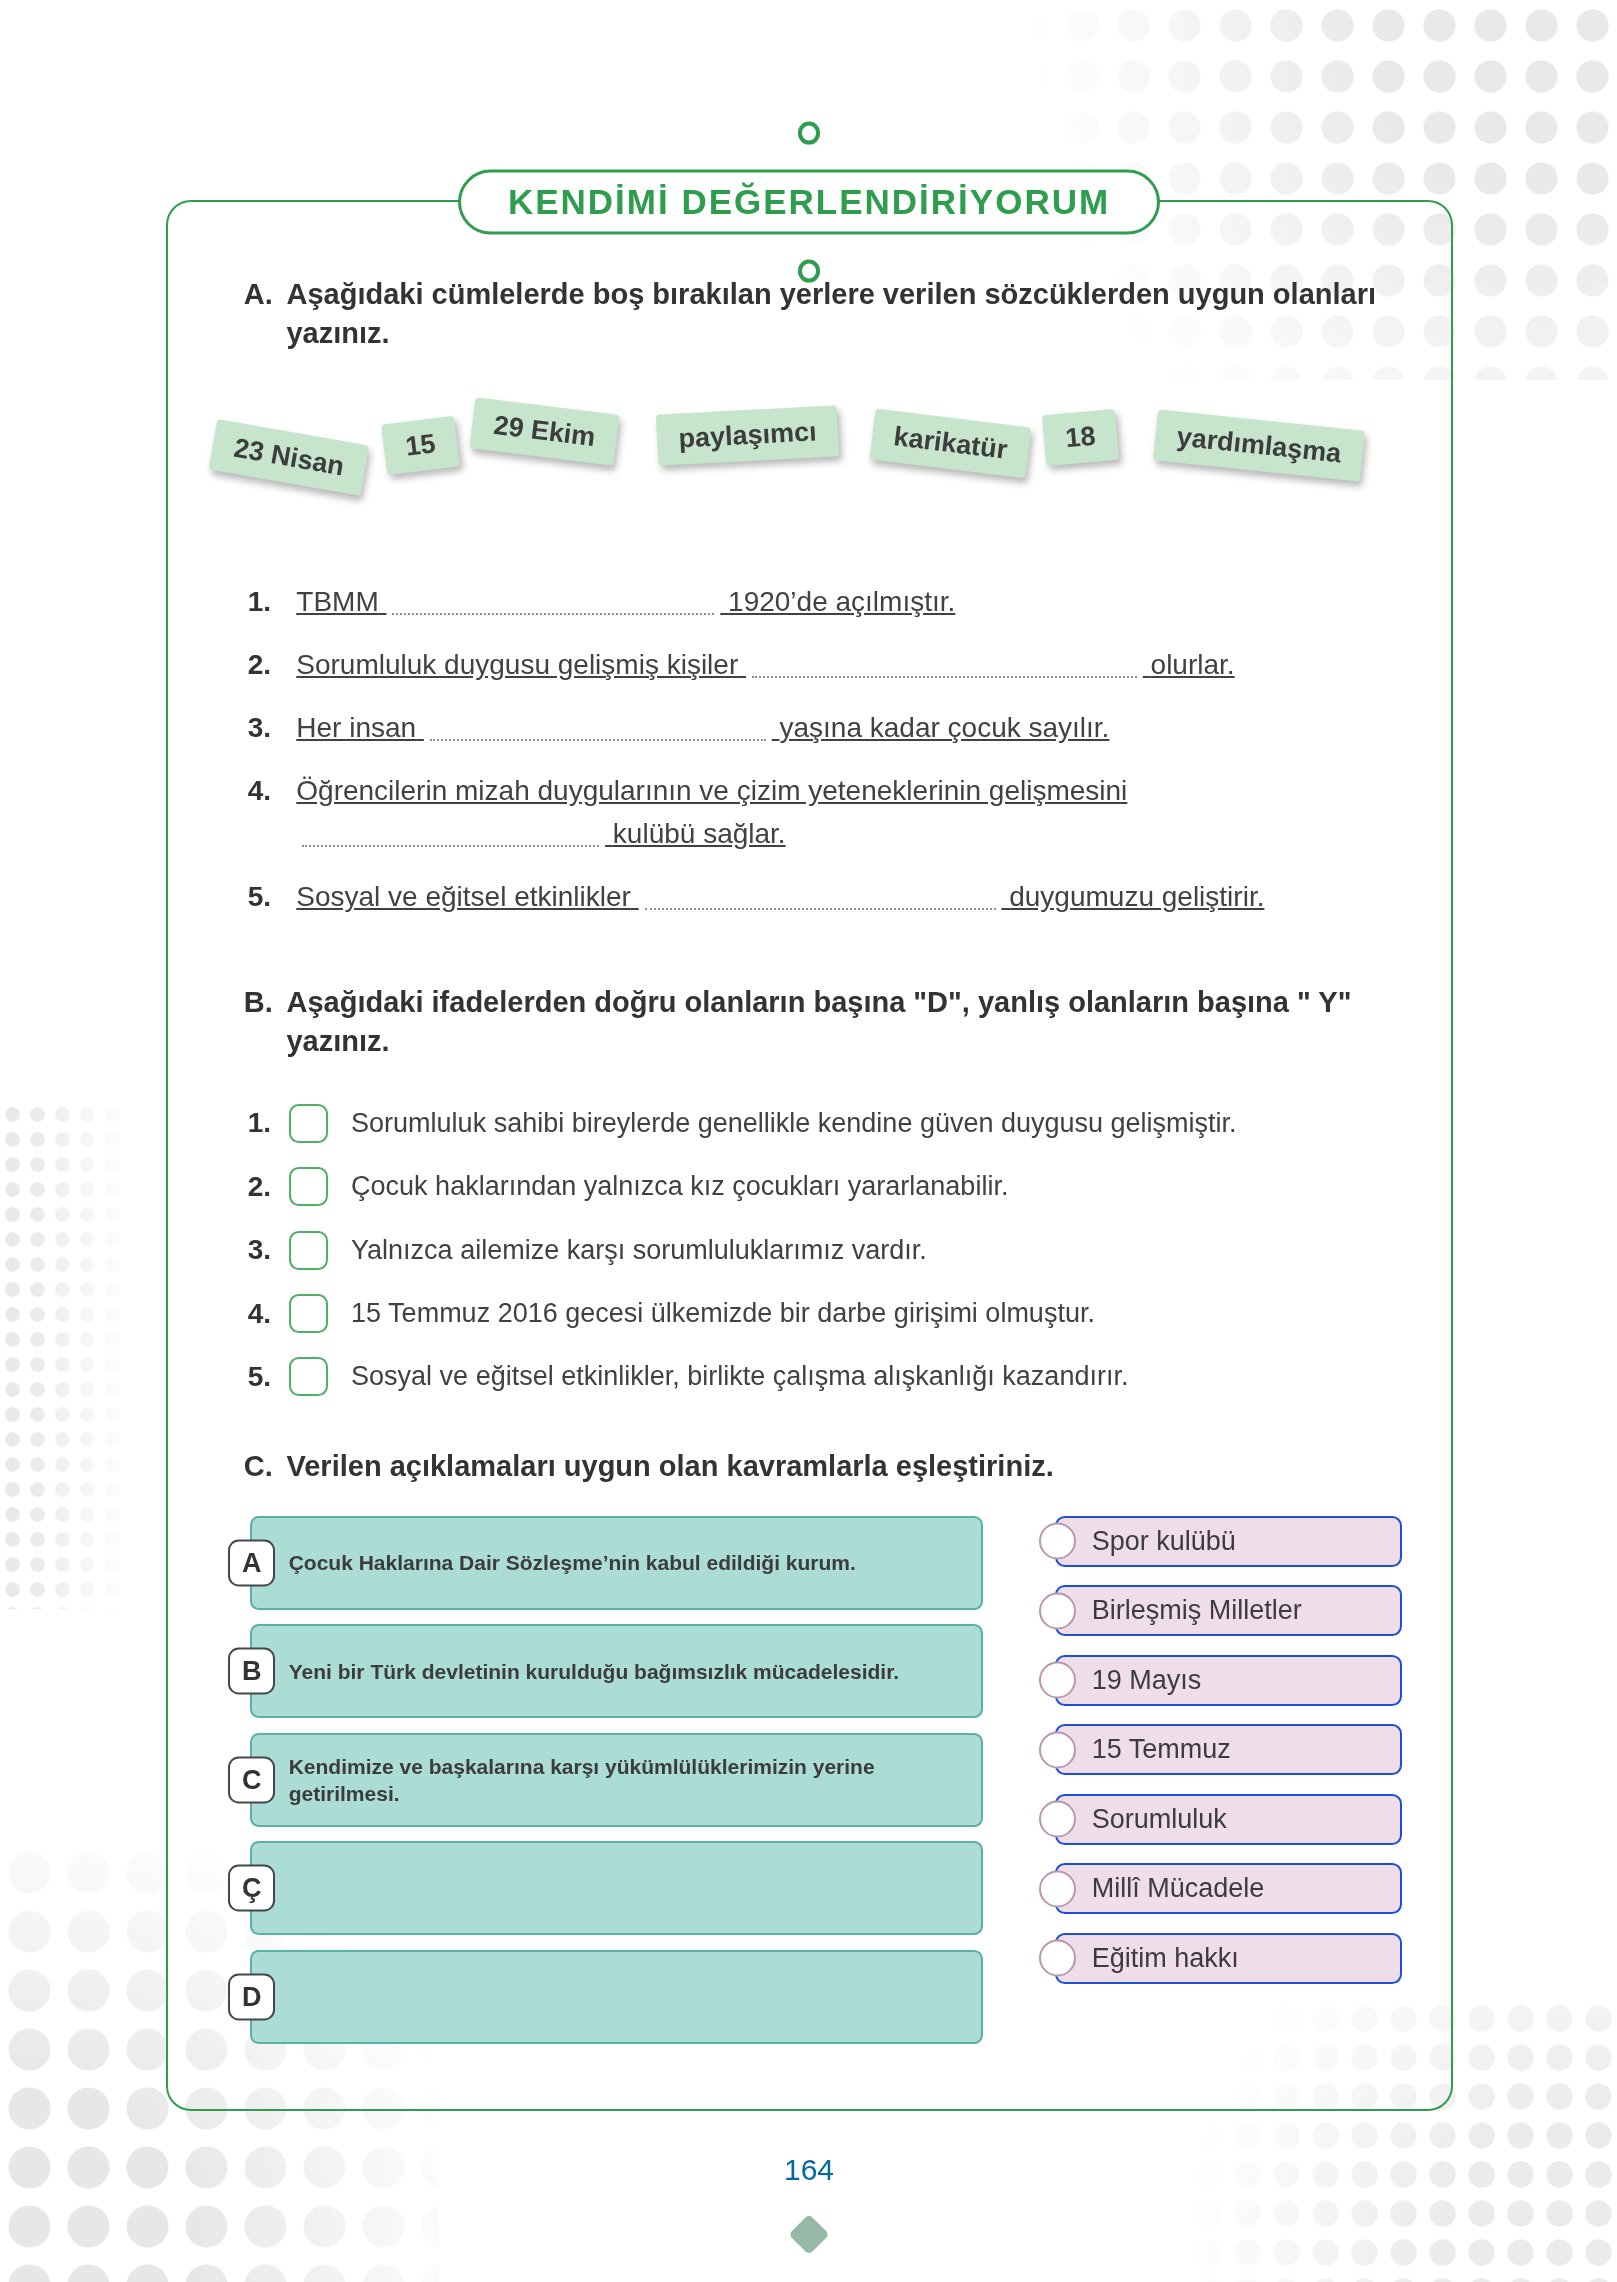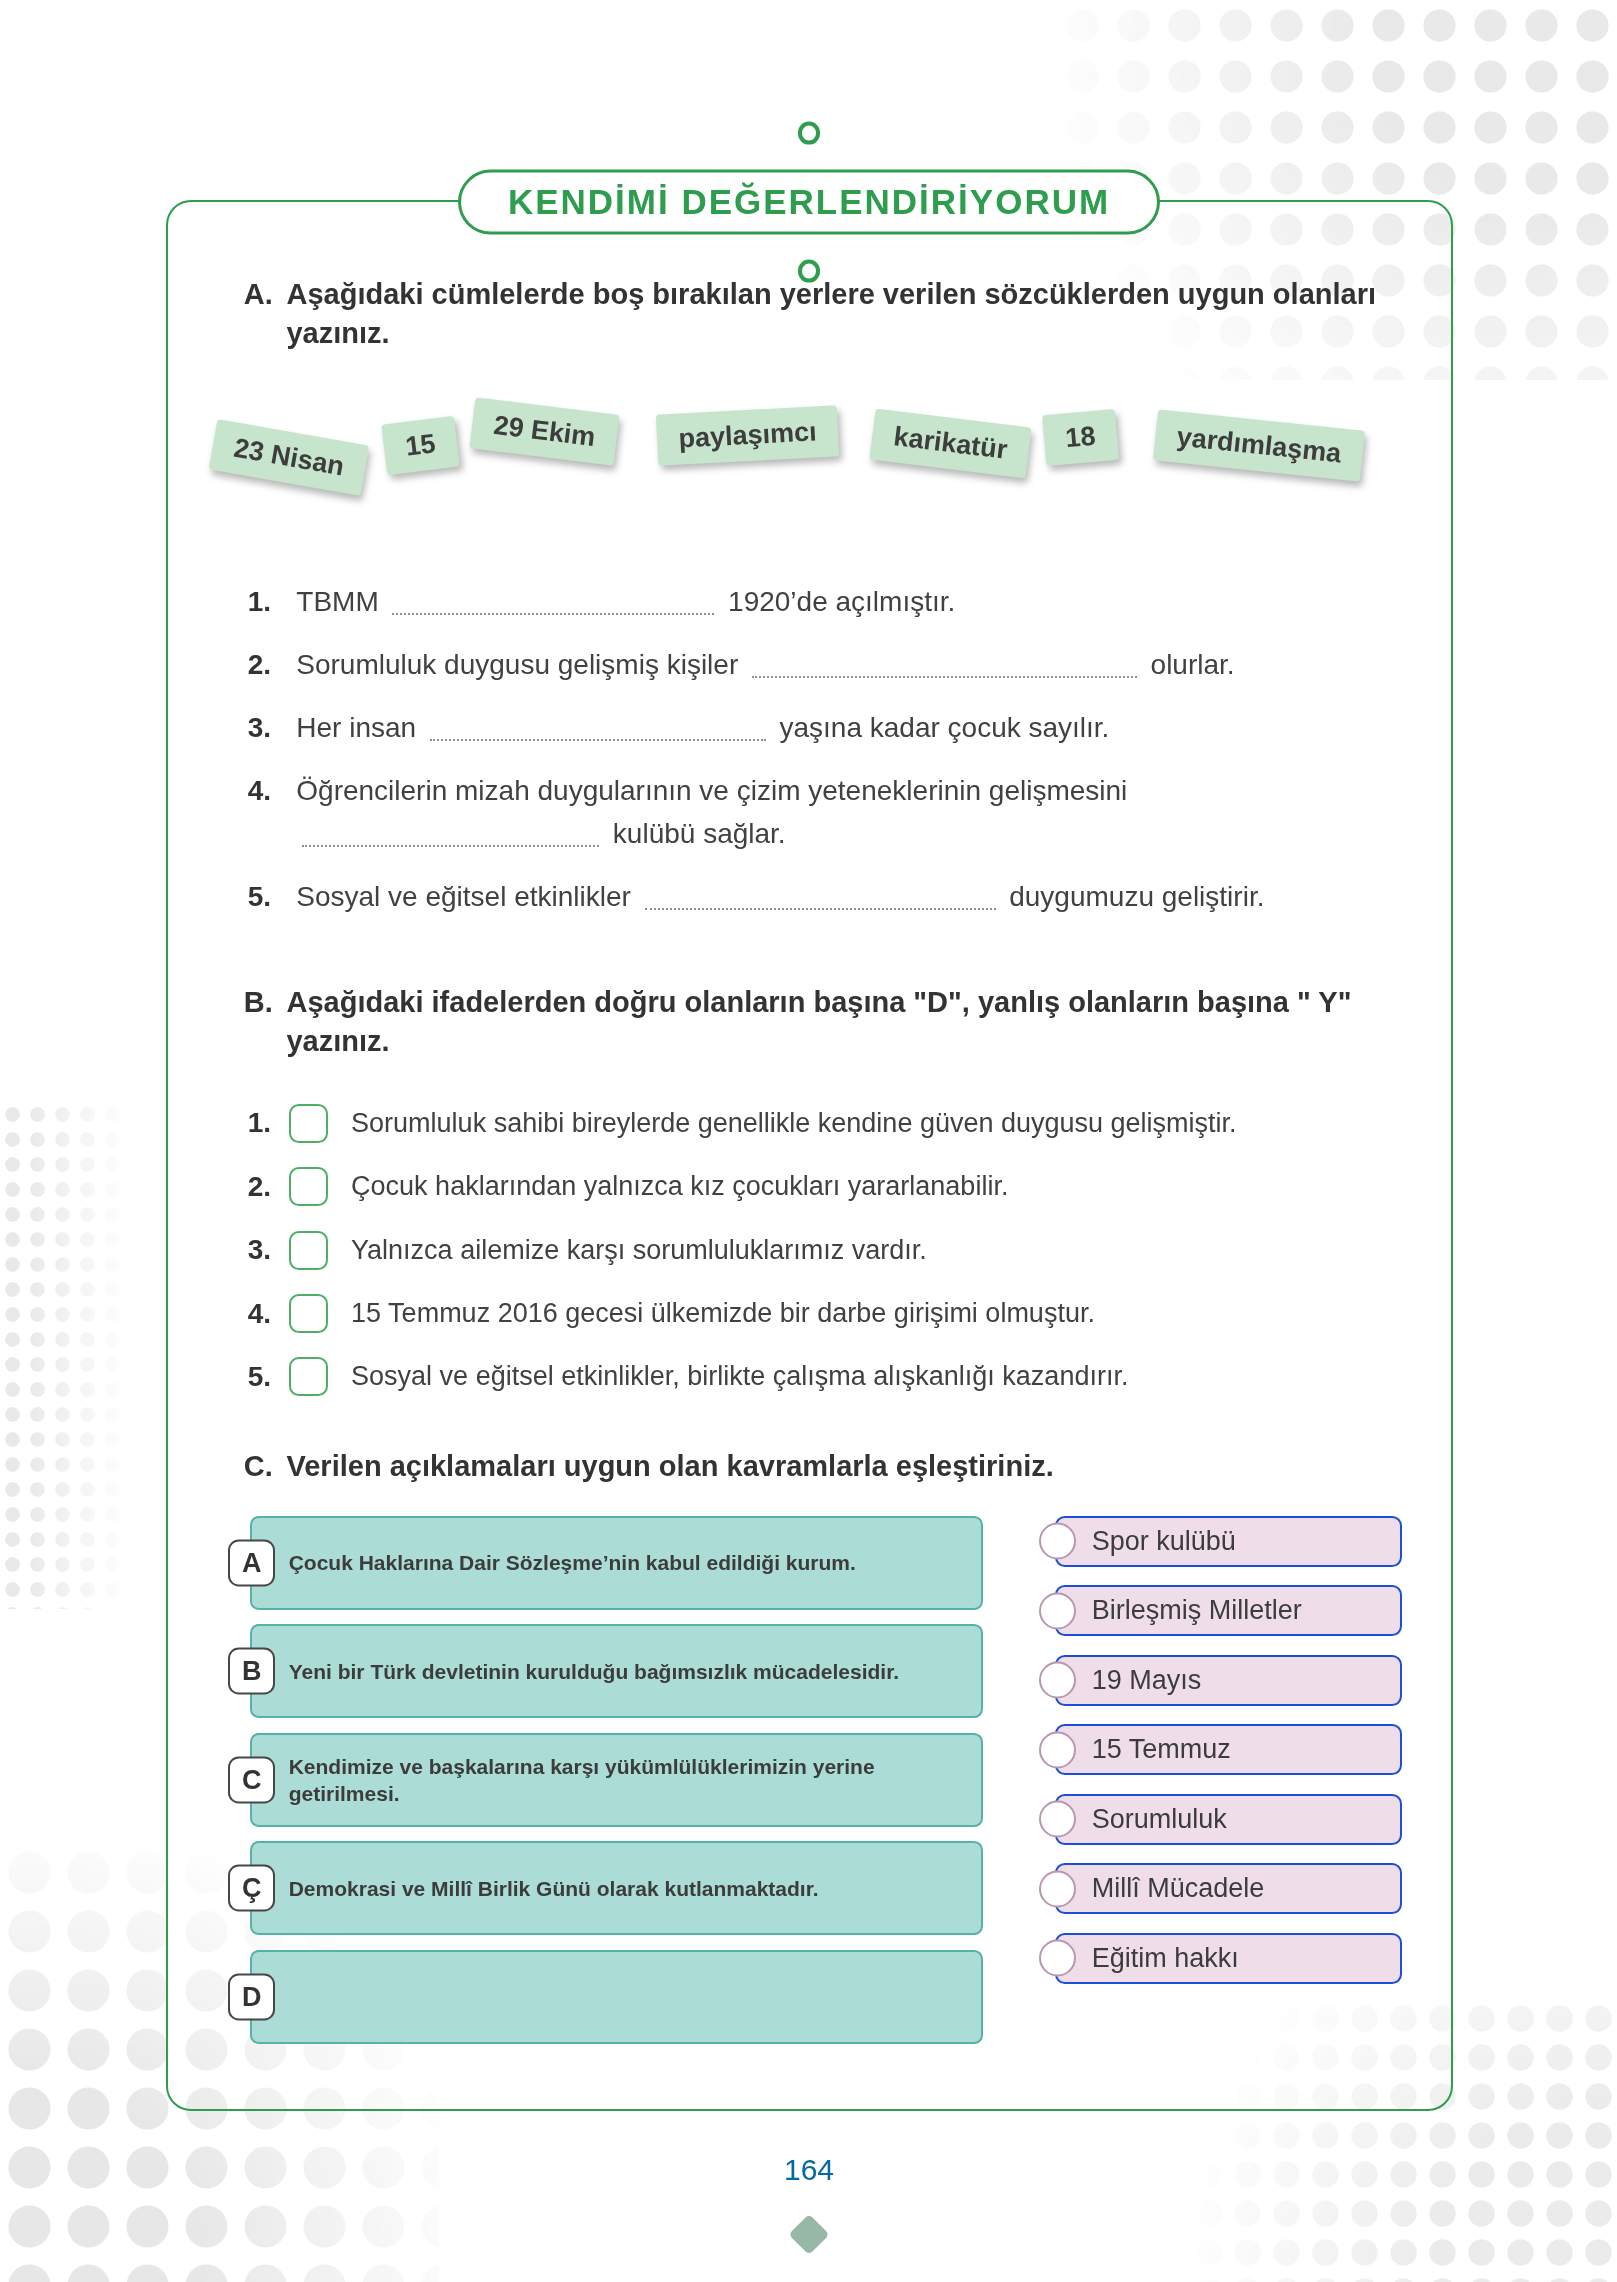--- a/index.html
+++ b/index.html
@@ -76,21 +76,21 @@
   .tile-1{left:148px;top:9.8px;transform:rotate(-7deg);}
   .tile-2{left:236px;top:-3.9px;transform:rotate(7deg);}
   .tile-3{left:421px;top:0px;transform:rotate(-3deg);}
   .tile-4{left:636px;top:7.8px;transform:rotate(7deg);}
   .tile-5{left:808px;top:2px;transform:rotate(-5deg);}
   .tile-6{left:919px;top:9.8px;transform:rotate(6deg);}
   
   .qa-list{margin-top:41px;margin-left:11.7px;}
   .qa-item{display:flex;gap:15.6px;font-size:28px;line-height:1.55;margin-bottom:19.5px;color:#414141;}
   .qa-item .num{flex:0 0 33px;font-weight:700;color:#333333;}
-  .qa-text{flex:1;}
+  .qa-text{flex:1;text-decoration:underline;}
   .blank{
     display:inline-block;height:23.4px;vertical-align:-3.9px;margin:0 5.9px;
     border-bottom:2.9px dotted #8f8f8f;
   }
   .blank-0{width:322px;}
   .blank-1{width:385px;}
   .blank-2{width:336px;}
   .blank-3{width:297px;}
   .blank-4{width:351px;}
   
@@ -255,21 +255,20 @@
       <div class="match-left">
         <span class="letter-badge">B</span>
         <span class="match-text">Yeni bir Türk devletinin kurulduğu bağımsızlık mücadelesidir.</span>
       </div>
       <div class="match-left">
         <span class="letter-badge">C</span>
         <span class="match-text">Kendimize ve başkalarına karşı yükümlülüklerimizin yerine getirilmesi.</span>
       </div>
       <div class="match-left">
         <span class="letter-badge">Ç</span>
-        <span class="match-text">Demokrasi ve Millî Birlik Günü olarak kutlanmaktadır.</span>
       </div>
       <div class="match-left">
         <span class="letter-badge">D</span>
       </div>
     </div>
 
     <div class="match-col-right">
       <div class="match-right">
         <span class="match-circle"></span>
         <span class="concept-text">Spor kulübü</span>

